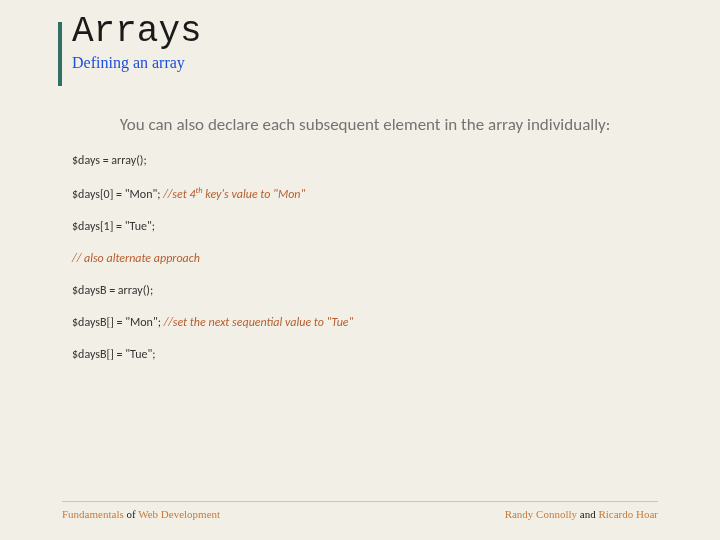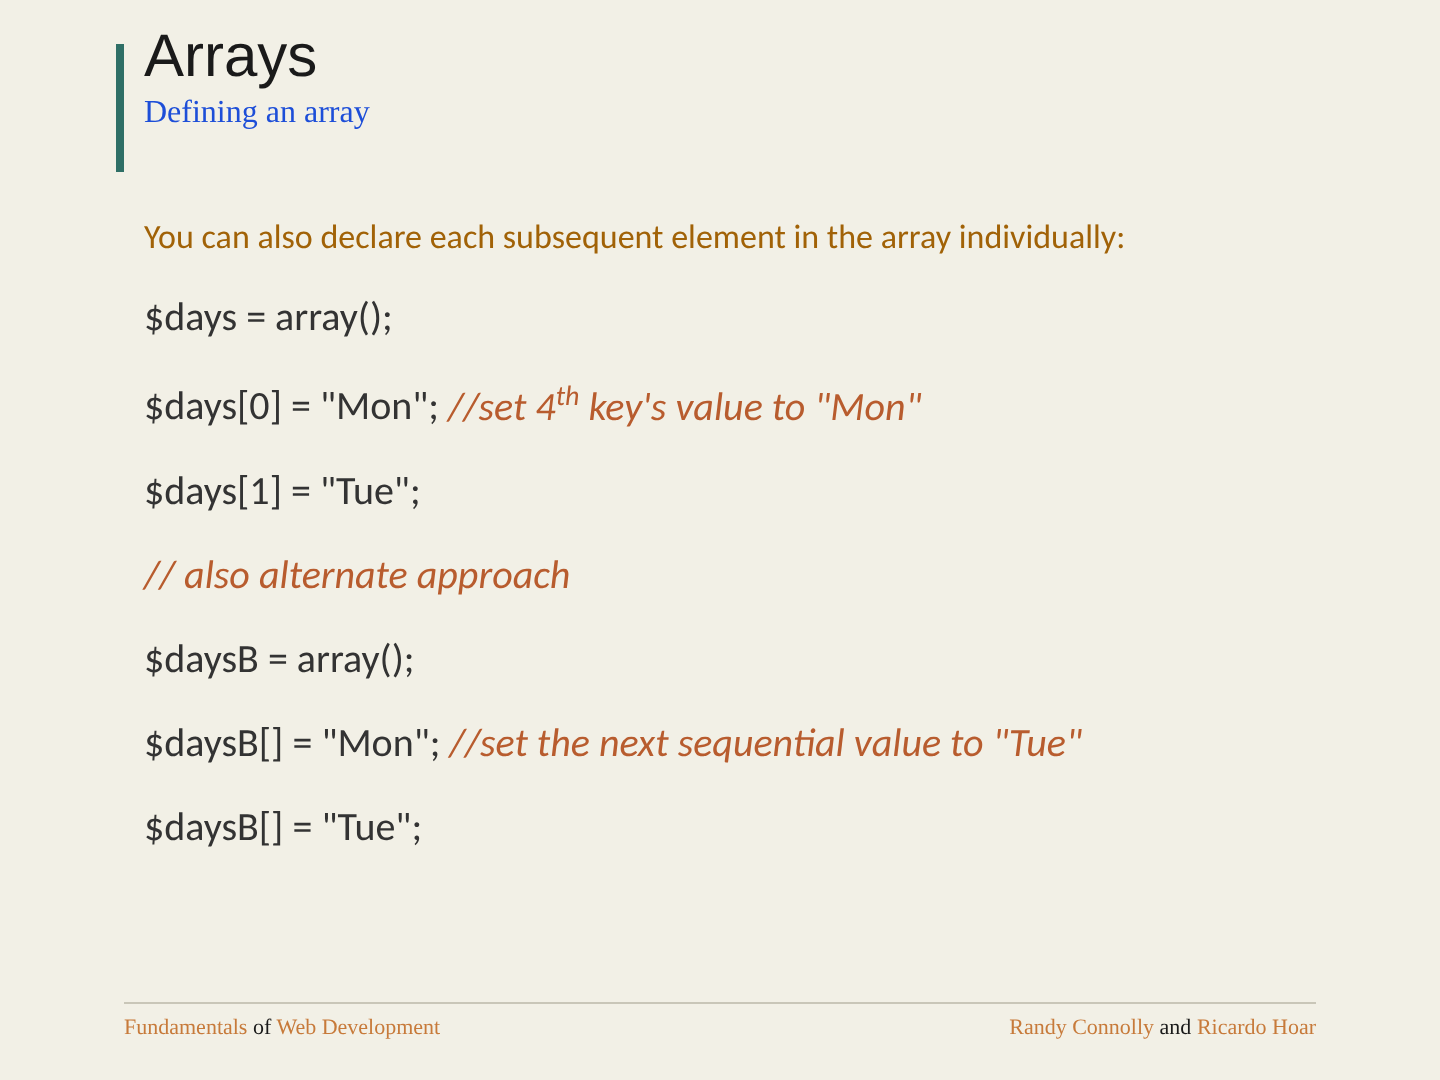--- a/index.html
+++ b/index.html
@@ -18,41 +18,42 @@
   }
   .accent-bar {
     position: absolute;
     left: 58px;
     top: 22px;
     width: 4px;
     height: 64px;
     background: #2f6f66;
   }
   .title {
-    font-family: Liberation Sans, sans-serif;
-    font-size: 30px;
+    font-family: Liberation Mono, monospace;
+    font-size: 36px;
     font-weight: 400;
     color: #1a1a1a;
     line-height: 1.0;
   }
   .subtitle {
     font-family: Georgia, "Times New Roman", serif;
     font-size: 16px;
     color: #1d4ed8;
     margin-top: 4px;
     margin-bottom: 42px;
   }
   .body-text {
     font-size: 17px;
     line-height: 1.25;
-    color: #a16207;
+    color: #737373;
     margin-bottom: 18px;
+    text-align: center;
   }
   .code-line {
-    font-size: 20px;
+    font-size: 12px;
     color: #333;
     margin-bottom: 18px;
   }
   .comment {
     color: #b85c2e;
     font-style: italic;
   }
   .sup { font-size: 0.7em; vertical-align: super; }
   .footer {
     position: absolute;

